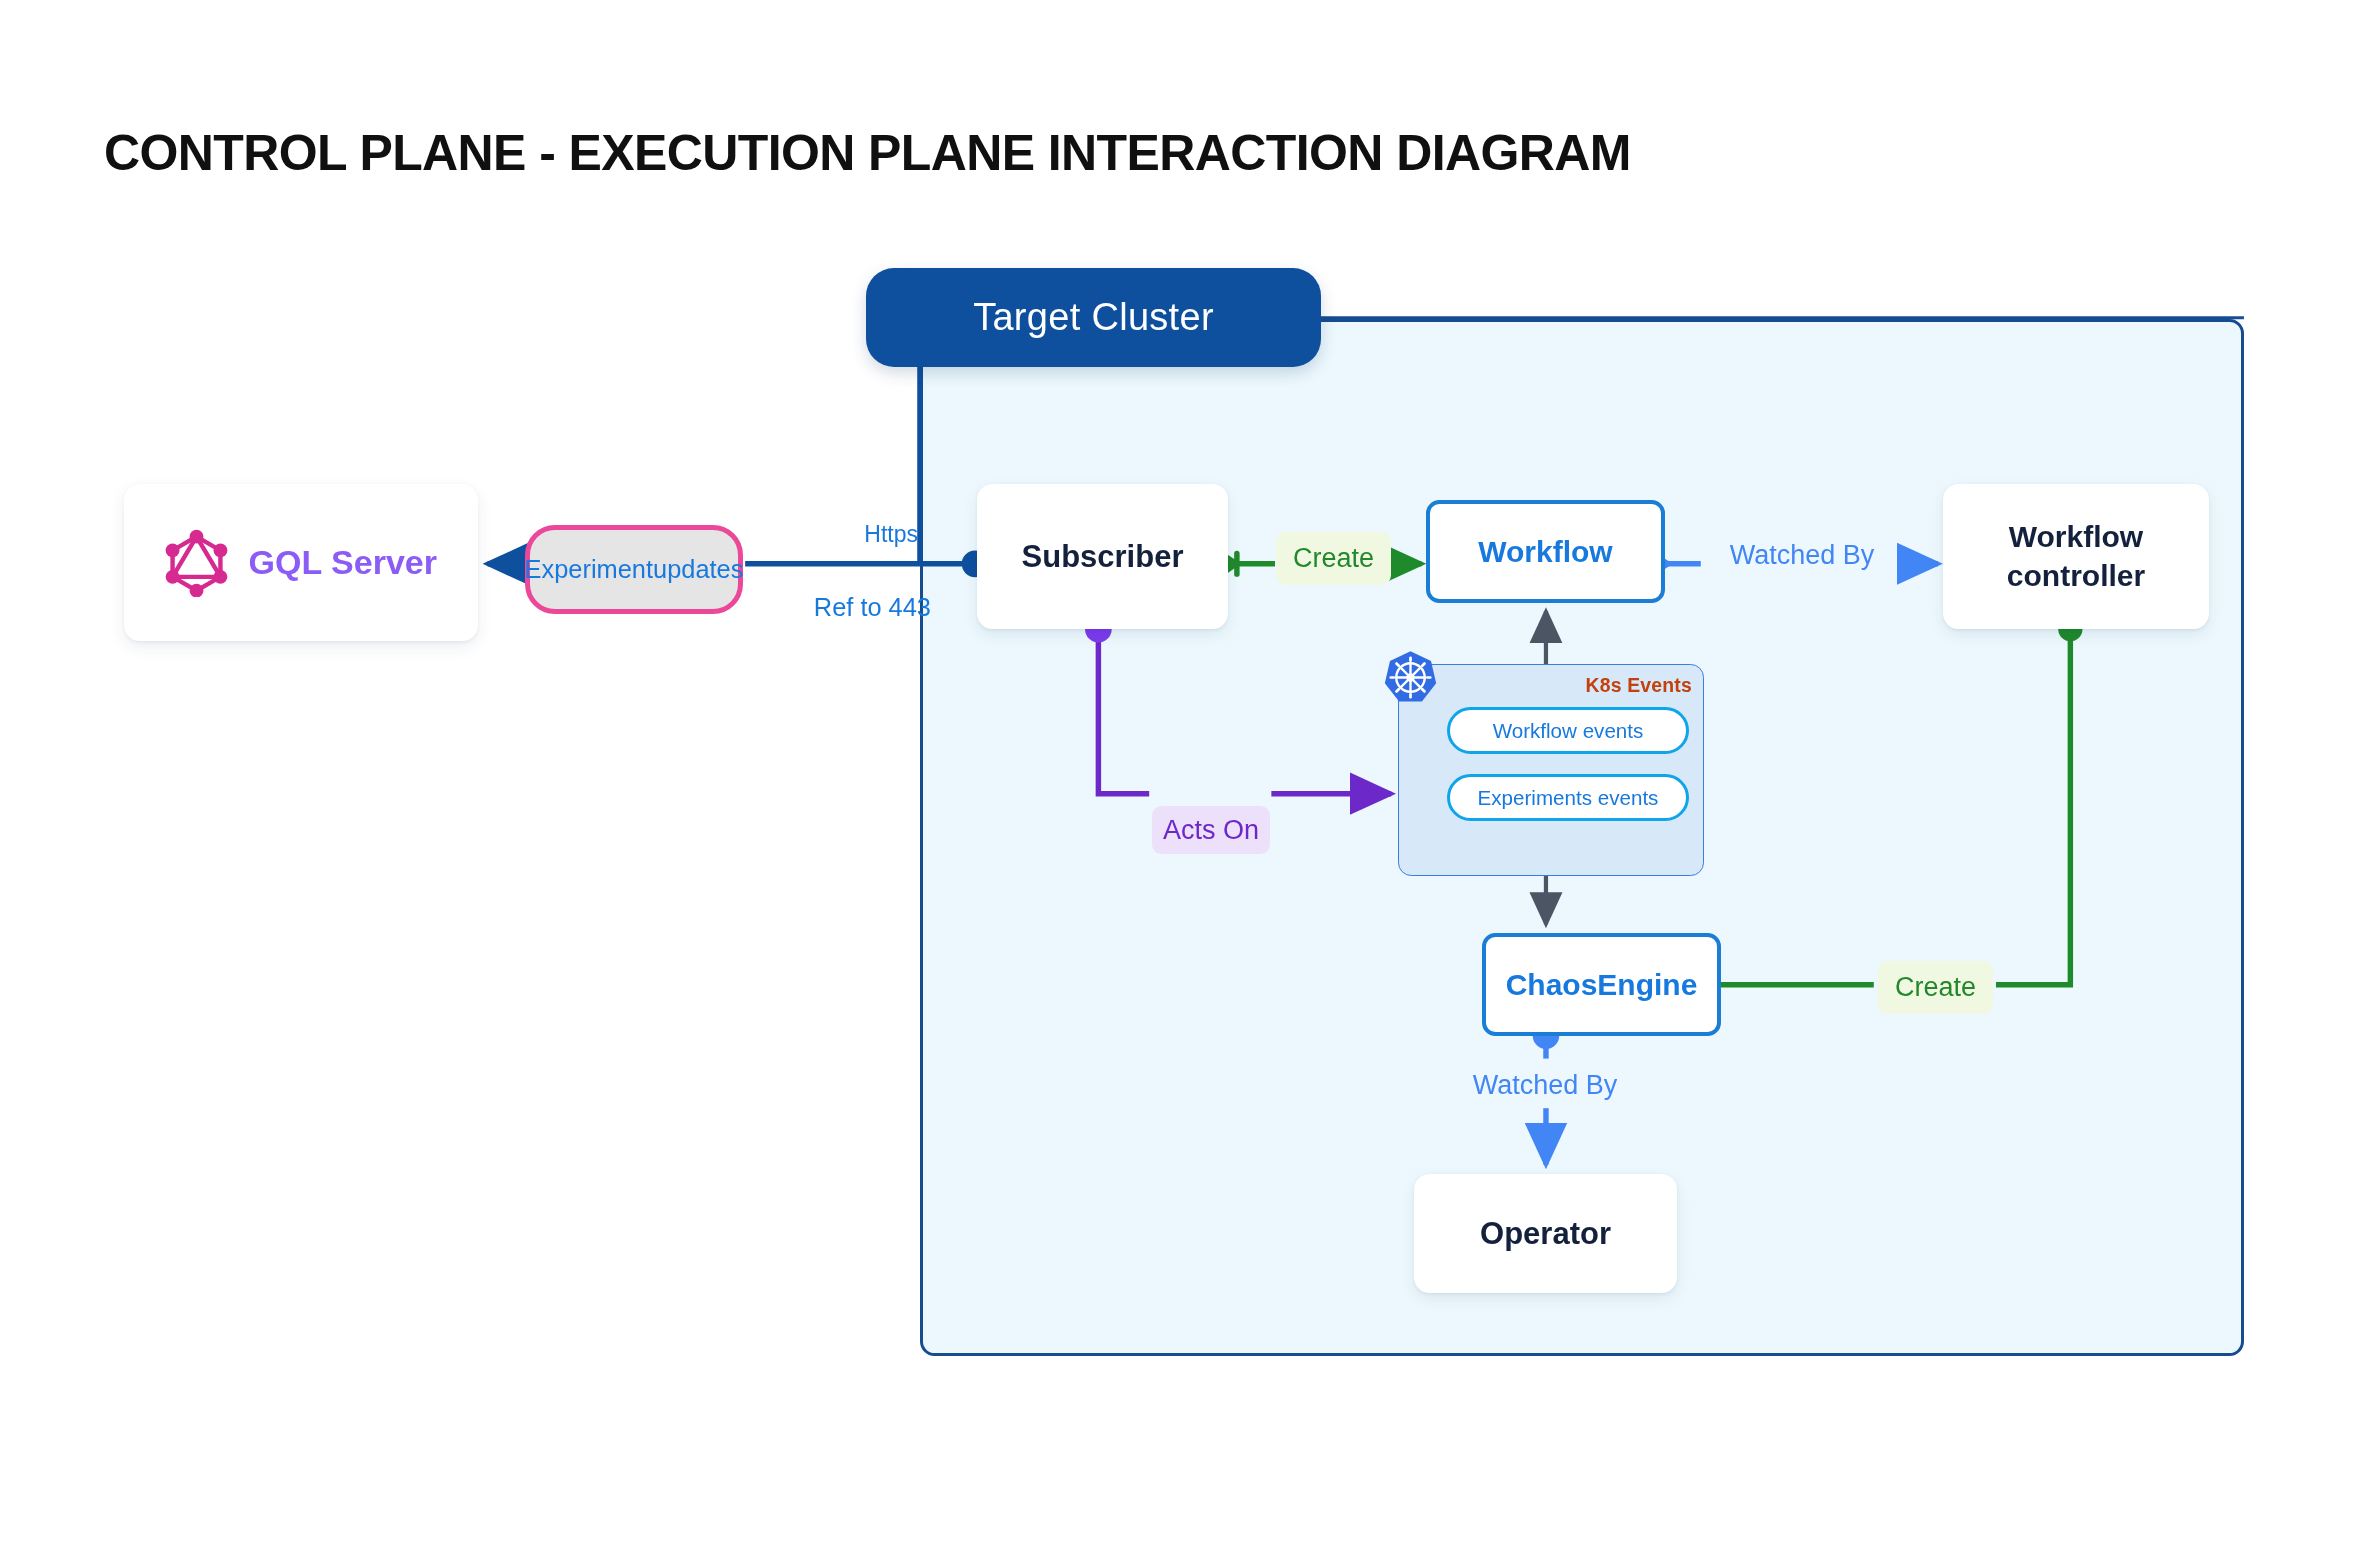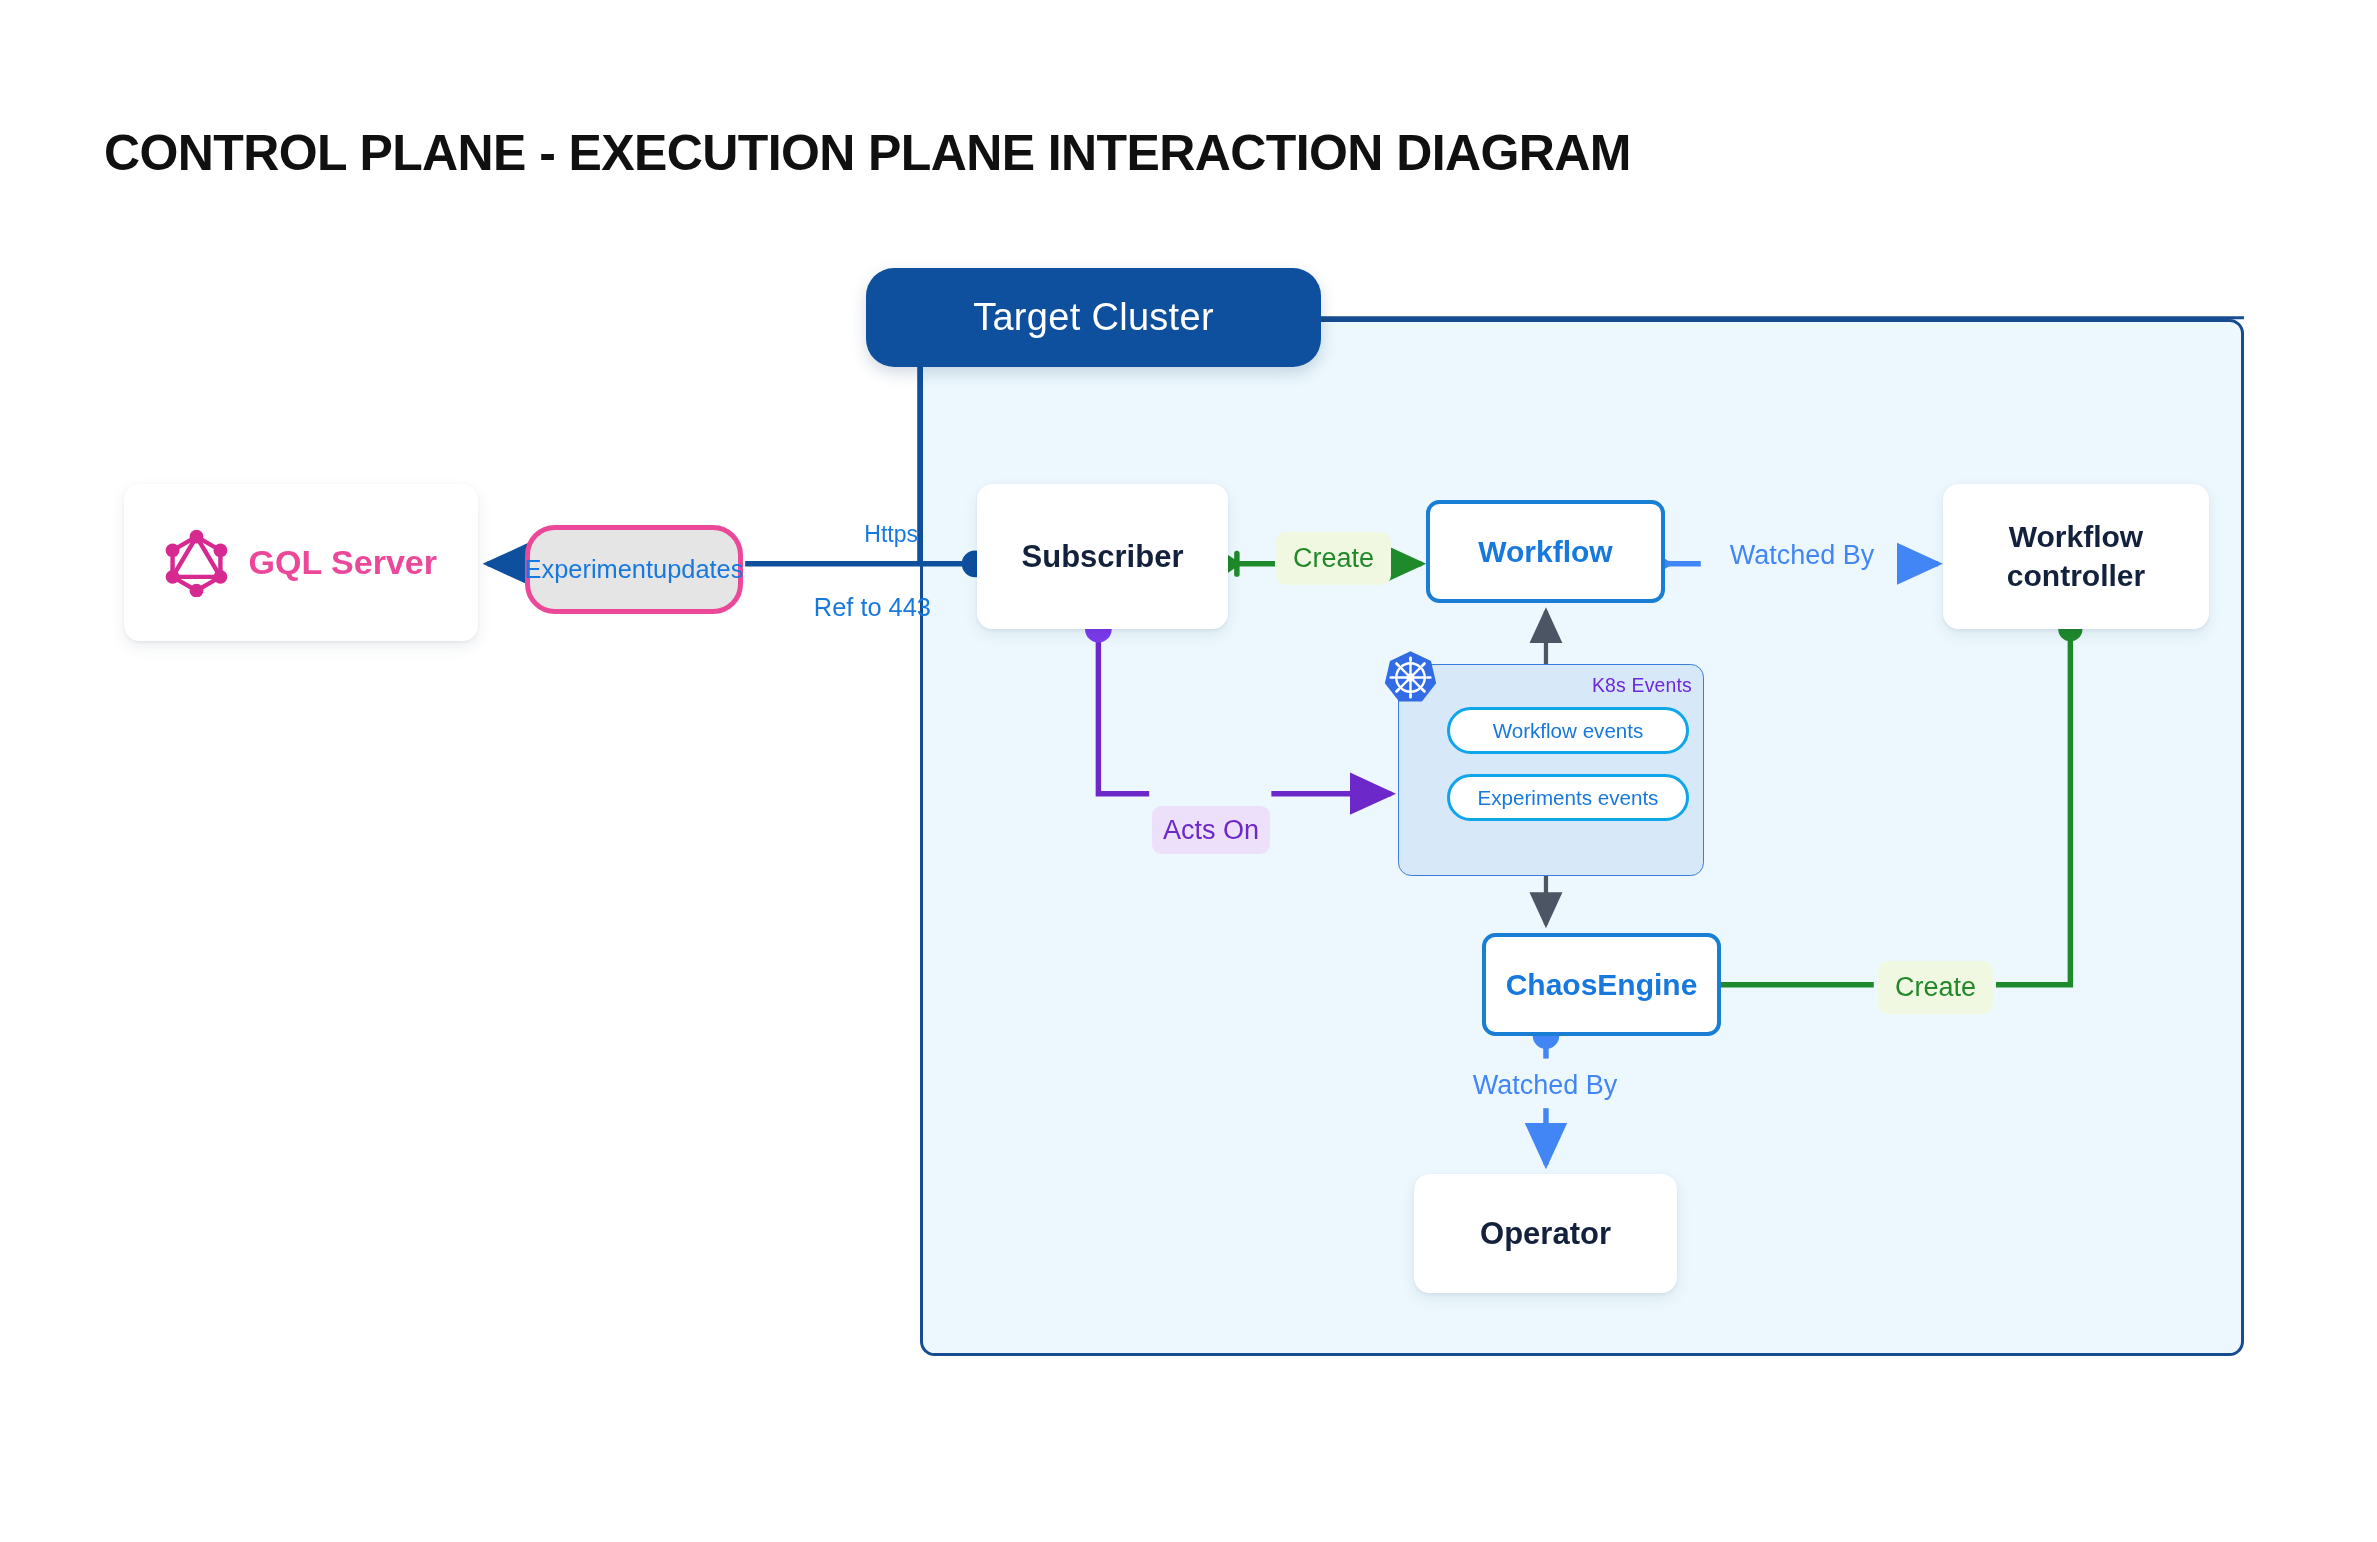--- a/index.html
+++ b/index.html
@@ -97,21 +97,21 @@
     color: #1778de;
     font-weight: bold;
   }
 
   #node-gql {
     left: 124px; top: 484px;
     width: 354px; height: 157px;
     gap: 20.6px;
     font-size: 34px;
   }
-  #node-gql .gql-label { font-size: 34px; font-weight: bold; color:#ec4899; }
+  #node-gql .gql-label { font-size: 34px; font-weight: bold; color:#8b5cf6; }
   #node-gql .gql-icon { width: 63px; height: 68px; flex: 0 0 auto; }
 
   #node-subscriber {
     left: 977px; top: 484px;
     width: 251px; height: 145px;
     font-size: 31px;
   }
   #node-workflow {
     left: 1426px; top: 500px;
     width: 239px; height: 103px;
@@ -141,22 +141,22 @@
     width: 306px; height: 212px;
     box-sizing: border-box;
     background: #d7e8f9;
     border: 1.8px solid #3a7de0;
     border-radius: 13.3px;
   }
   #k8s-events-title {
     position: absolute;
     right: 11px; top: 8.5px;
     font-size: 19.4px;
-    font-weight: normal;
-    color: #6d28d9;
+    font-weight: bold;
+    color: #c2410c;
     letter-spacing: 0.2px;
     padding-left: 35px;
   }
   #k8s-badge {
     position: absolute;
     left: 1382px; top: 649px;
     width: 57px; height: 57px;
   }
   .event-pill {
     position: absolute;

